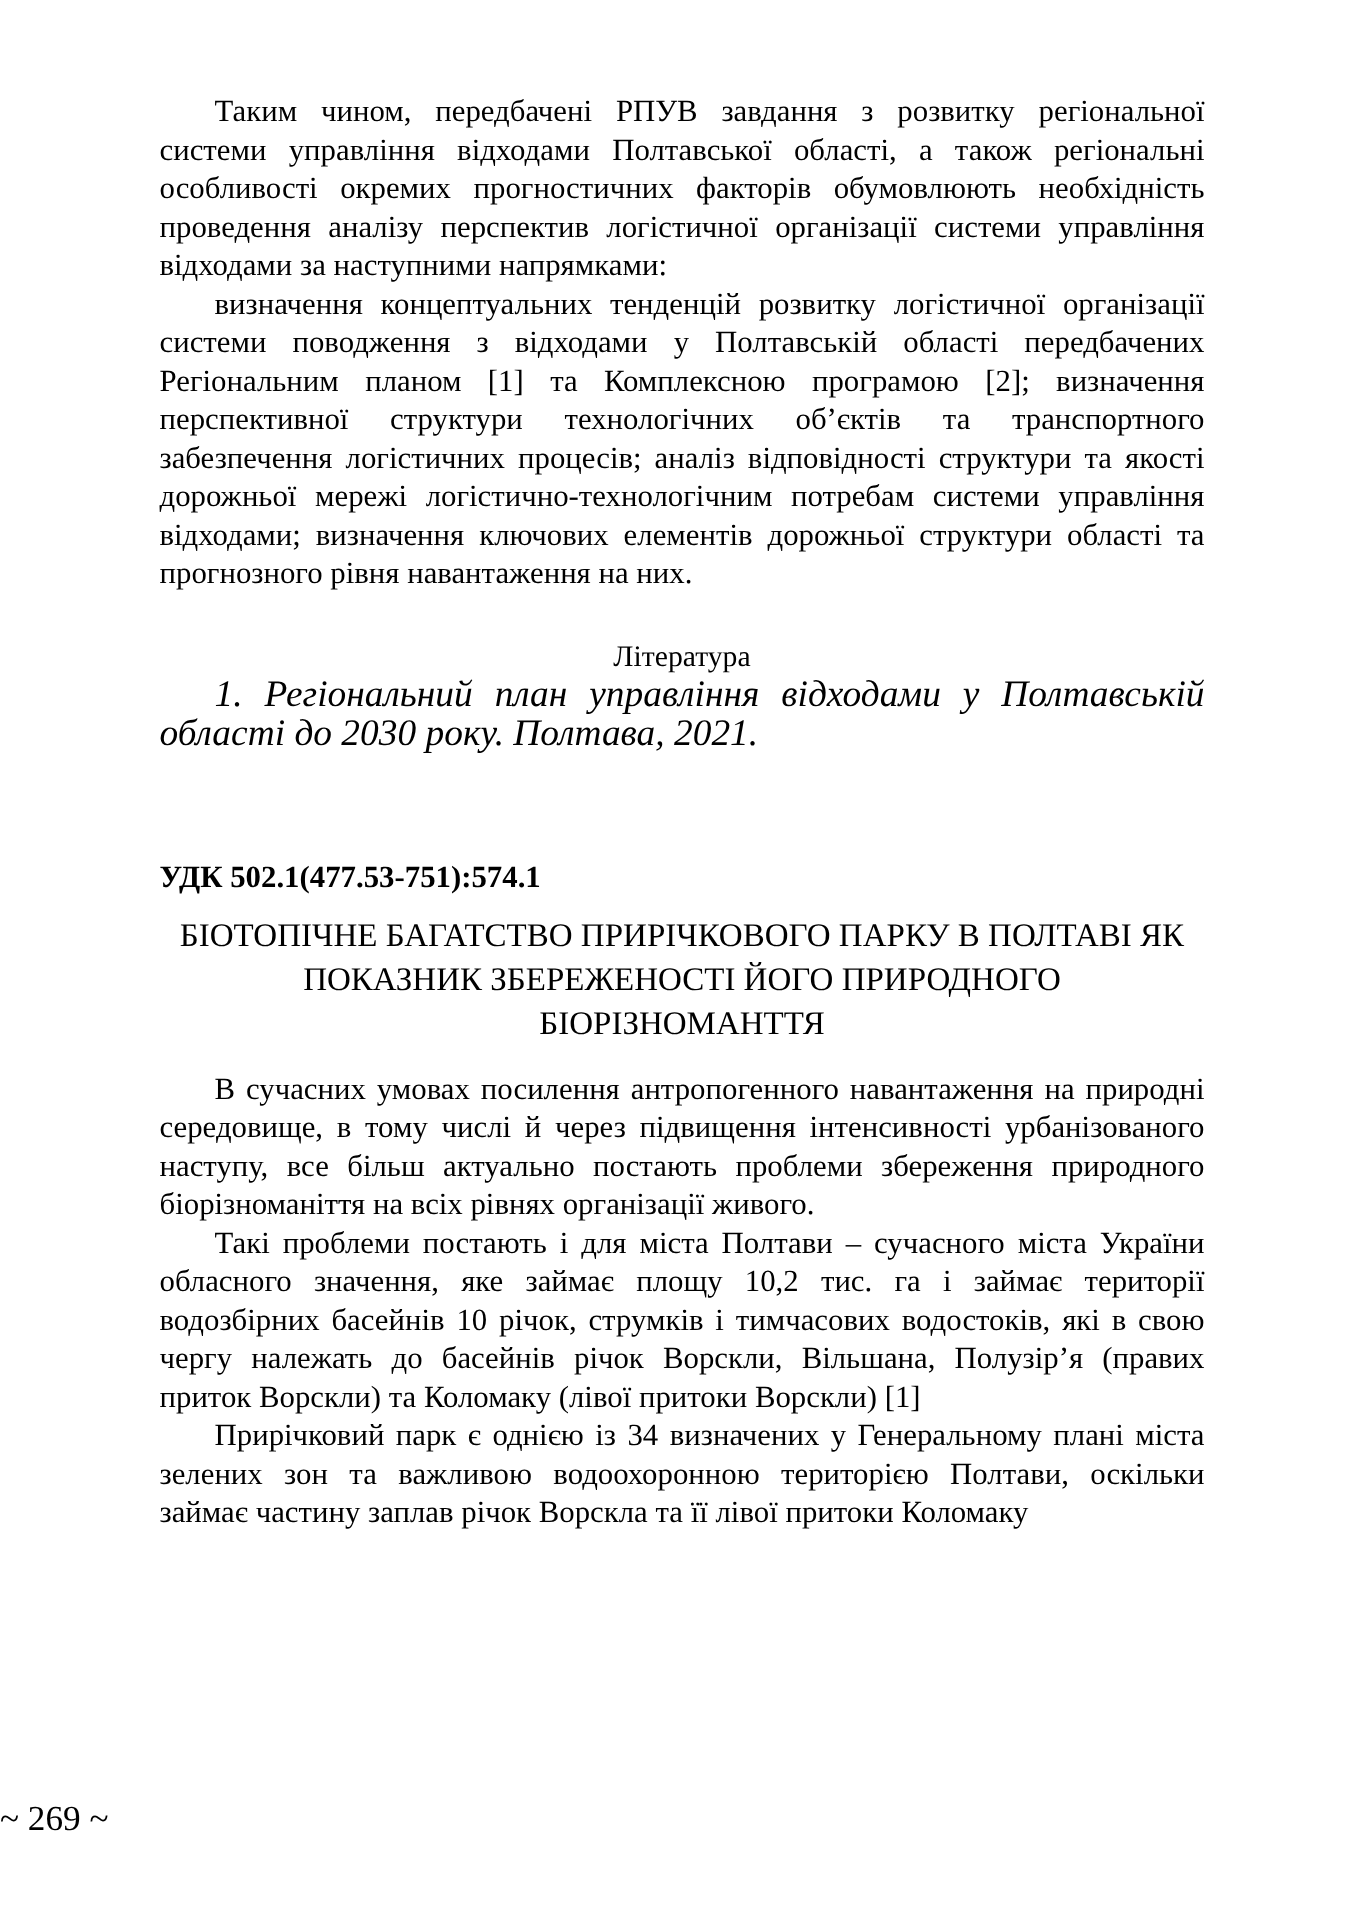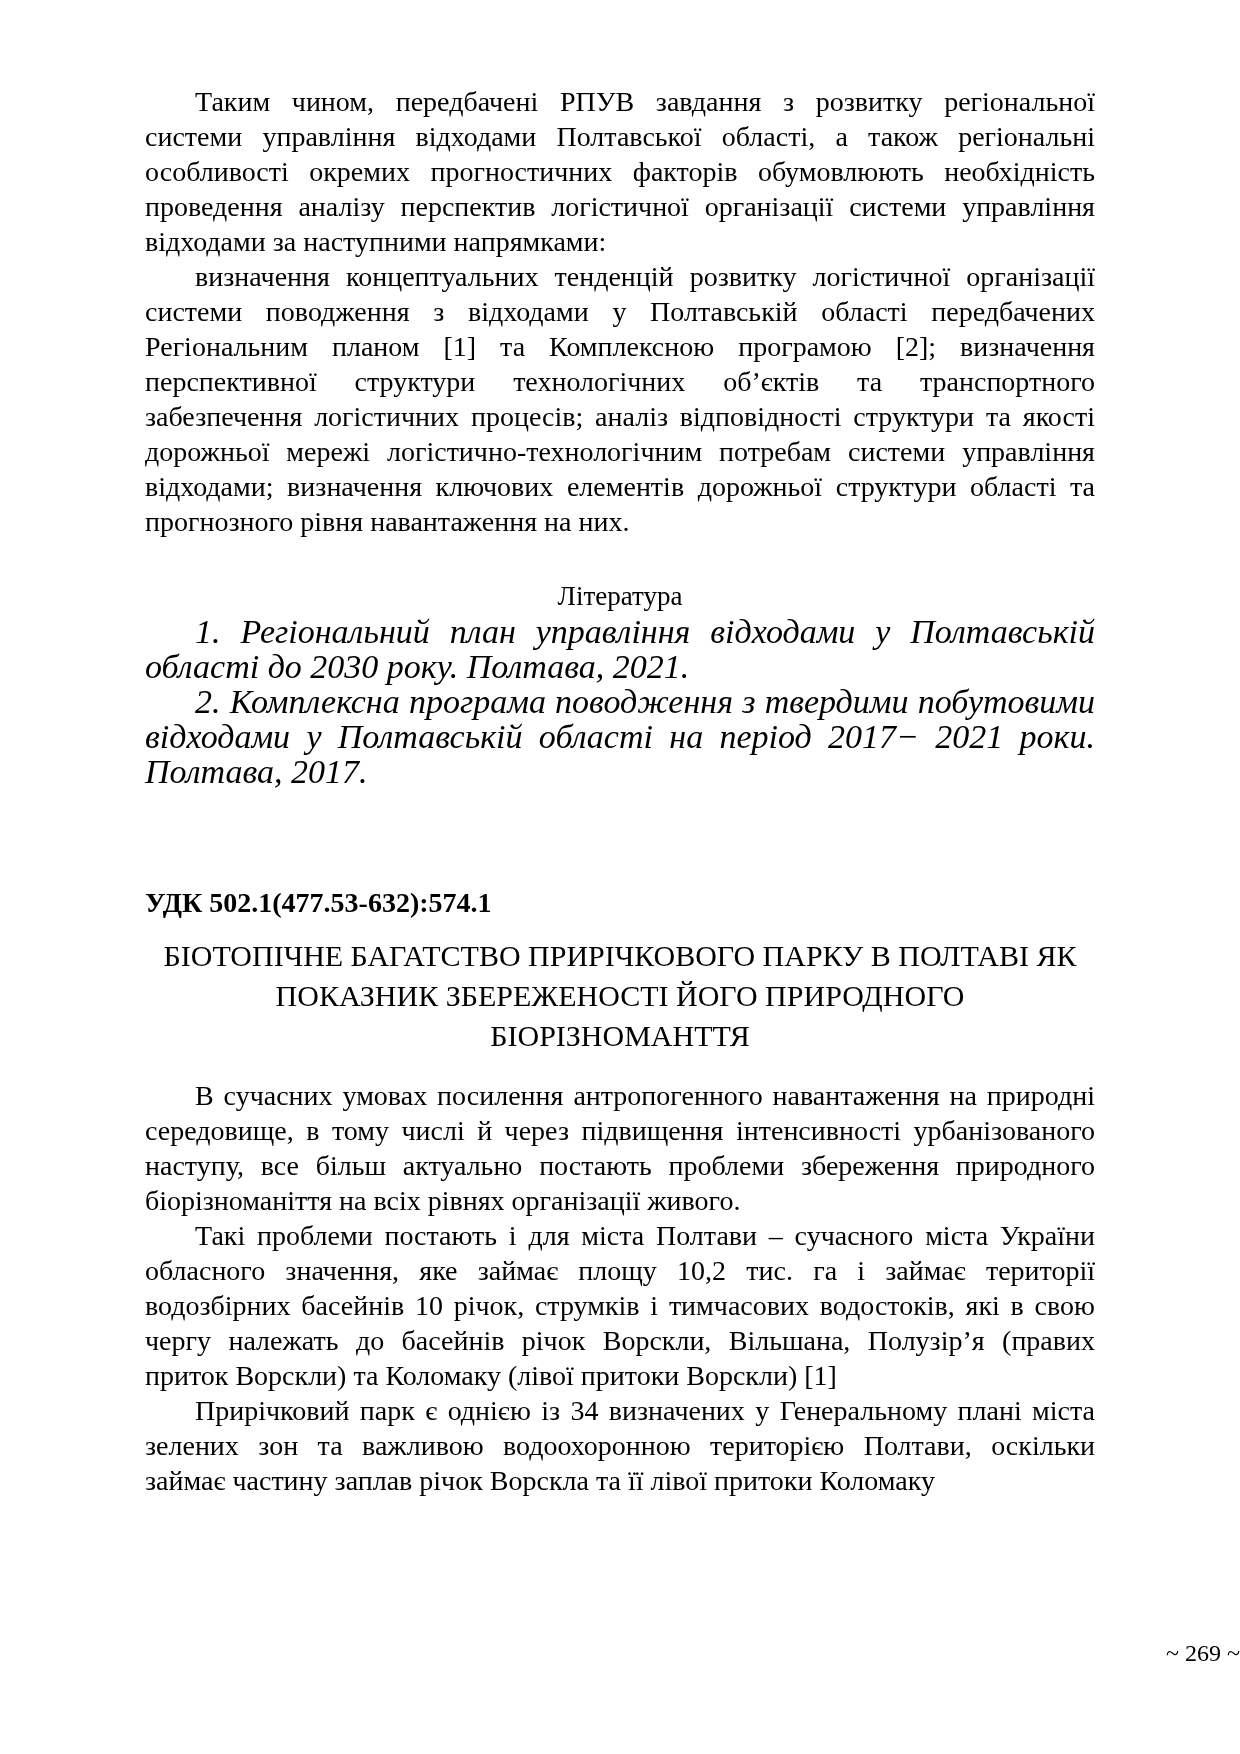--- a/index.html
+++ b/index.html
@@ -59,41 +59,40 @@
     line-height: 40px;
     text-align: center;
     margin-top: 16px;
   }
   .after-title { margin-top: 22px; }
   .page-footer {
     position: absolute;
     left: 0;
     right: 0;
     top: 1636px;
-    text-align: right;
-    font-size: 24px;
+    text-align: left;
+    font-size: 32px;
     line-height: 35px;
   }
 </style>
 </head>
 <body>
 
 <div class="page">
 
   <p class="body-para">Таким чином, передбачені РПУВ завдання з розвитку регіональної системи управління відходами Полтавської області, а також регіональні особливості окремих прогностичних факторів обумовлюють необхідність проведення аналізу перспектив логістичної організації системи управління відходами за наступними напрямками:</p>
 
   <p class="body-para">визначення концептуальних тенденцій розвитку логістичної організації системи поводження з відходами у Полтавській області передбачених Регіональним планом [1] та Комплексною програмою [2]; визначення перспективної структури технологічних об’єктів та транспортного забезпечення логістичних процесів; аналіз відповідності структури та якості дорожньої мережі логістично-технологічним потребам системи управління відходами; визначення ключових елементів дорожньої структури області та прогнозного рівня навантаження на них.</p>
 
   <p class="lit-heading">Література</p>
 
   <p class="ref-para">1. Регіональний план управління відходами у Полтавській області  до 2030 року. Полтава, 2021.</p>
 
-  <p class="ref-para">2. Комплексна програма поводження з твердими побутовими відходами у Полтавській області на період 2017− 2021 роки. Полтава, 2017.</p>
 
-  <p class="udc-line">УДК 502.1(477.53-632):574.1</p>
+  <p class="udc-line">УДК 502.1(477.53-751):574.1</p>
 
 
   <p class="article-title">БІОТОПІЧНЕ БАГАТСТВО ПРИРІЧКОВОГО ПАРКУ В ПОЛТАВІ ЯК ПОКАЗНИК ЗБЕРЕЖЕНОСТІ ЙОГО ПРИРОДНОГО БІОРІЗНОМАНТТЯ</p>
 
   <p class="body-para after-title">В сучасних умовах посилення антропогенного навантаження на природні середовище, в тому числі й через підвищення інтенсивності урбанізованого наступу, все більш актуально постають проблеми збереження природного біорізноманіття на всіх рівнях організації живого.</p>
 
   <p class="body-para">Такі проблеми постають і для міста Полтави – сучасного міста України обласного значення, яке займає площу 10,2 тис. га і займає території водозбірних басейнів 10 річок, струмків і тимчасових водостоків, які в свою чергу належать до басейнів річок Ворскли, Вільшана, Полузір’я (правих приток Ворскли) та Коломаку (лівої притоки Ворскли) [1]</p>
 
   <p class="body-para">Прирічковий парк є однією із 34 визначених у Генеральному плані міста зелених зон та важливою водоохоронною територією Полтави, оскільки займає частину заплав річок Ворскла та її лівої притоки Коломаку</p>
 

